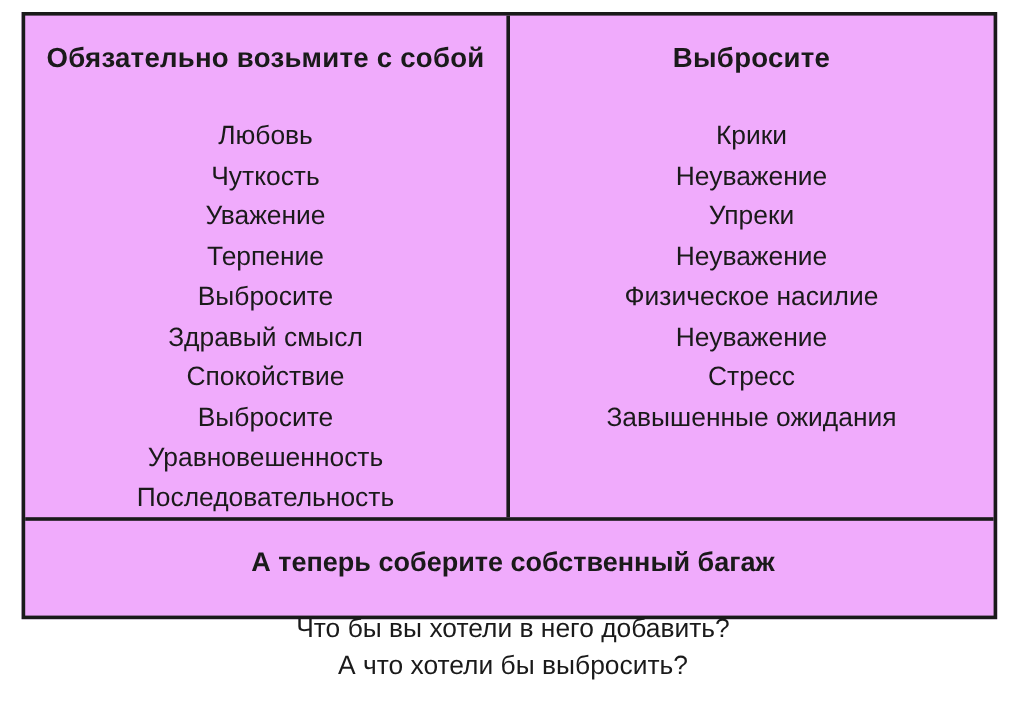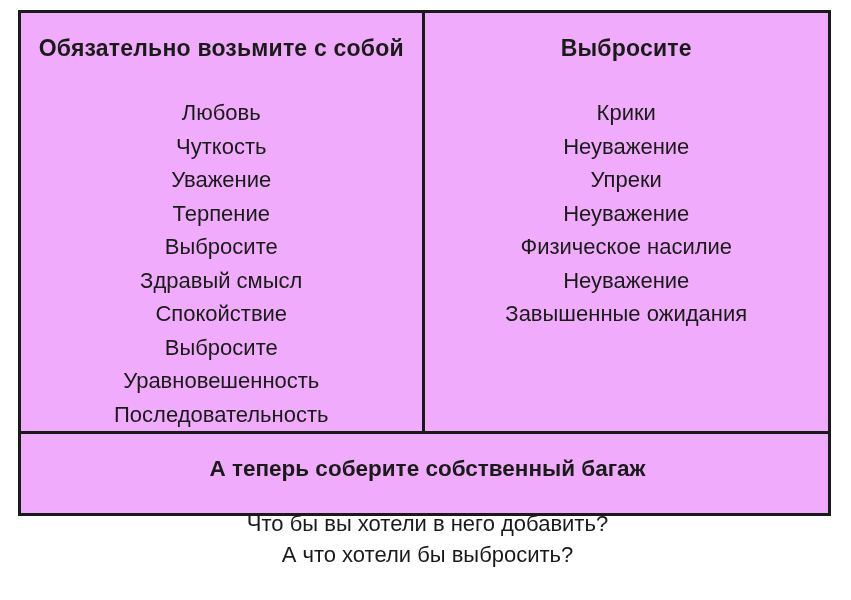--- a/index.html
+++ b/index.html
@@ -102,20 +102,21 @@
 
     <div class="col col-right">
       <div class="col-title">Выбросите</div>
       <ul class="item-list">
         <li>Крики</li>
         <li>Неуважение</li>
         <li>Упреки</li>
         <li>Неуважение</li>
         <li>Физическое насилие</li>
         <li>Неуважение</li>
+        <li>Стресс</li>
         <li>Завышенные ожидания</li>
       </ul>
     </div>
 
   </div>
 
   <div class="bottom-row">
     <div class="bottom-title">А теперь соберите собственный багаж</div>
     <div class="bottom-line">Что бы вы хотели в него добавить?</div>
     <div class="bottom-line">А что хотели бы выбросить?</div>

